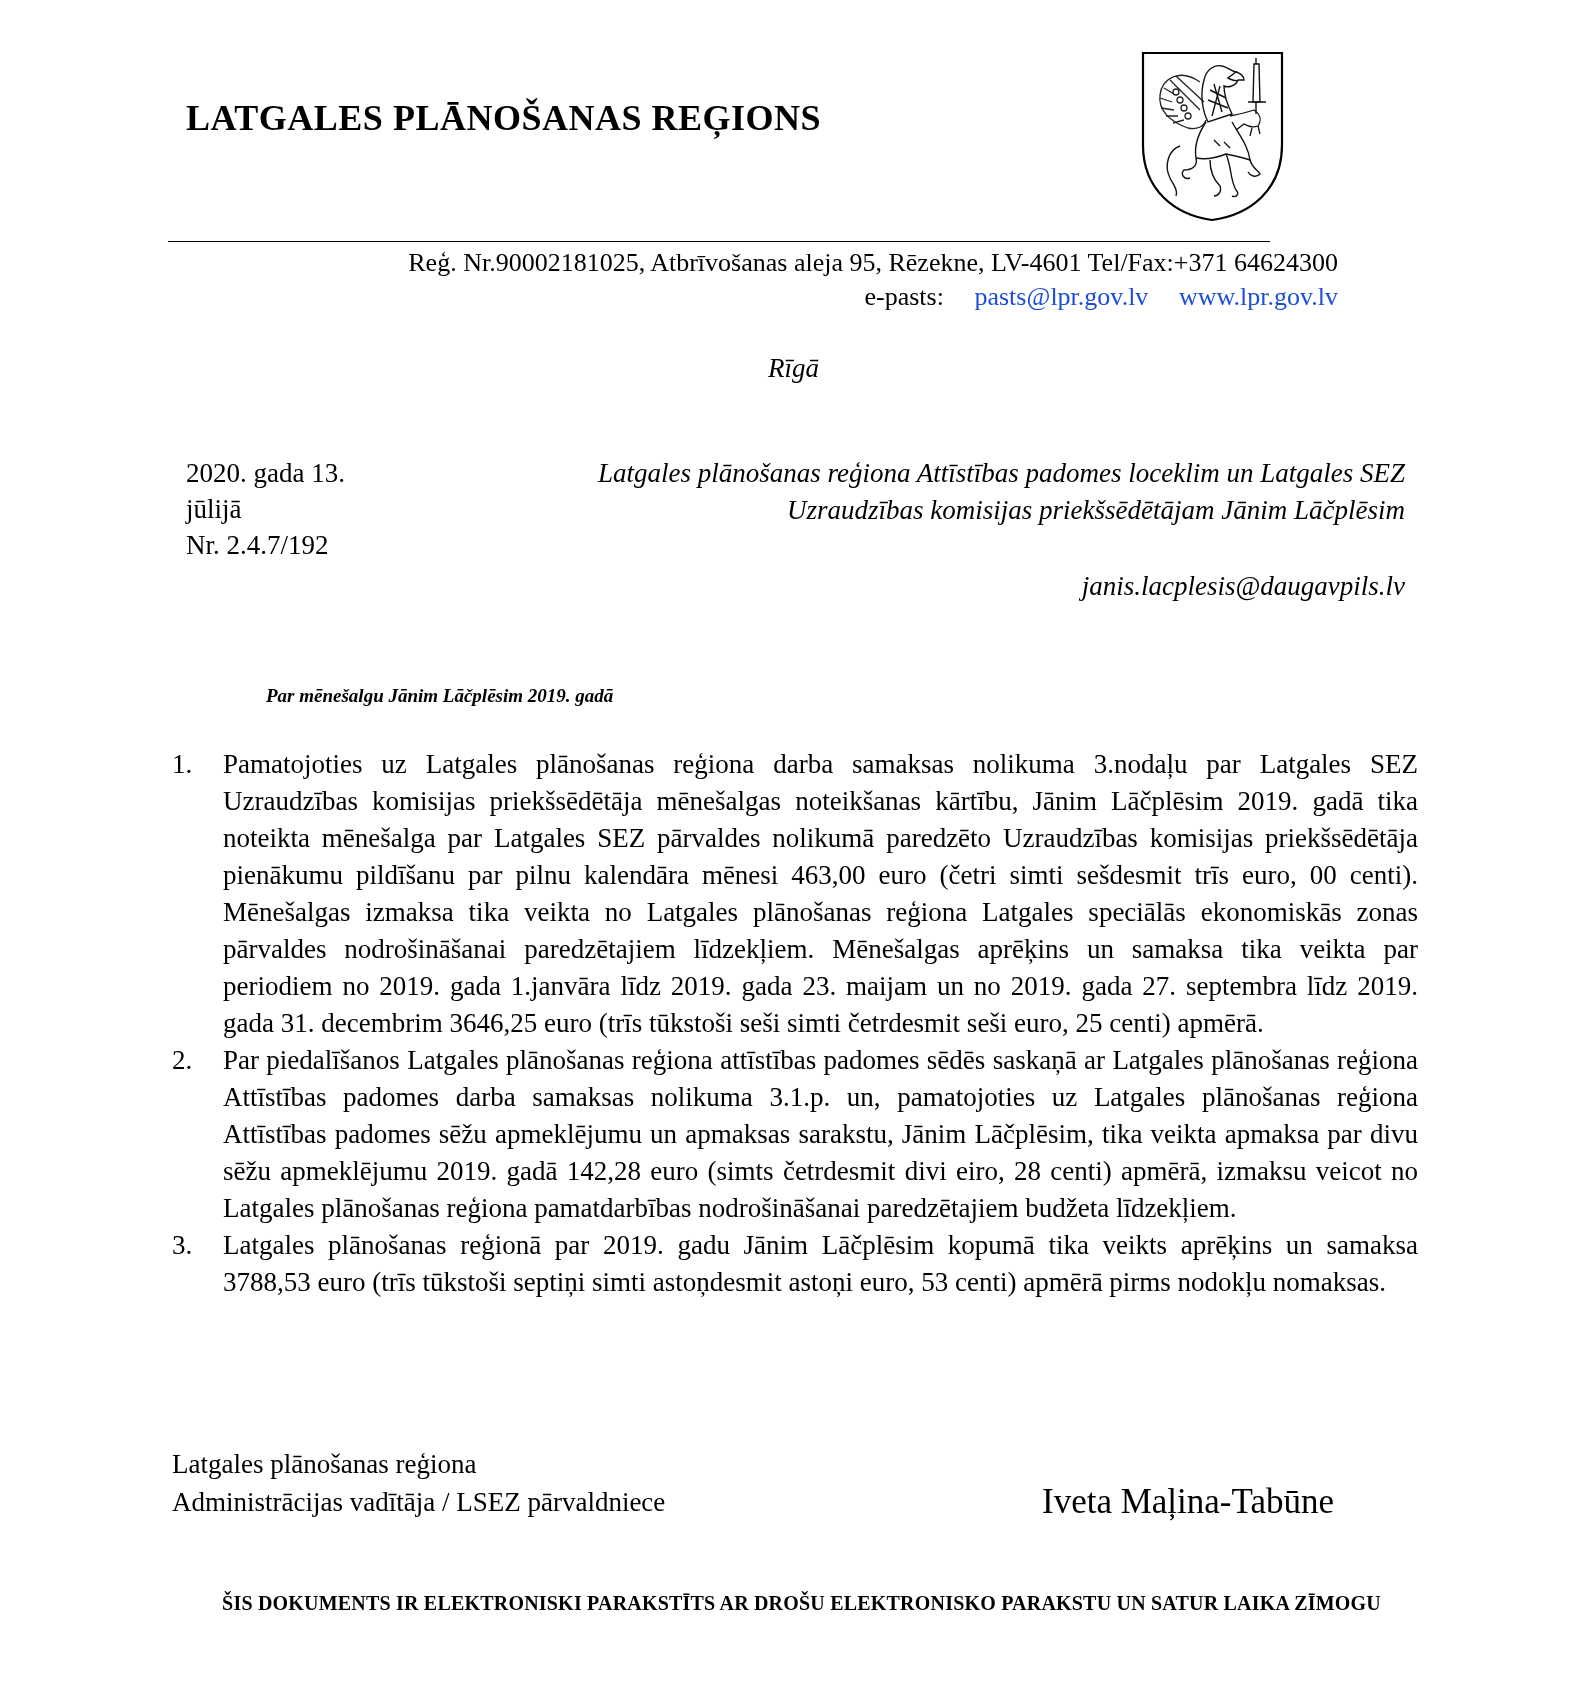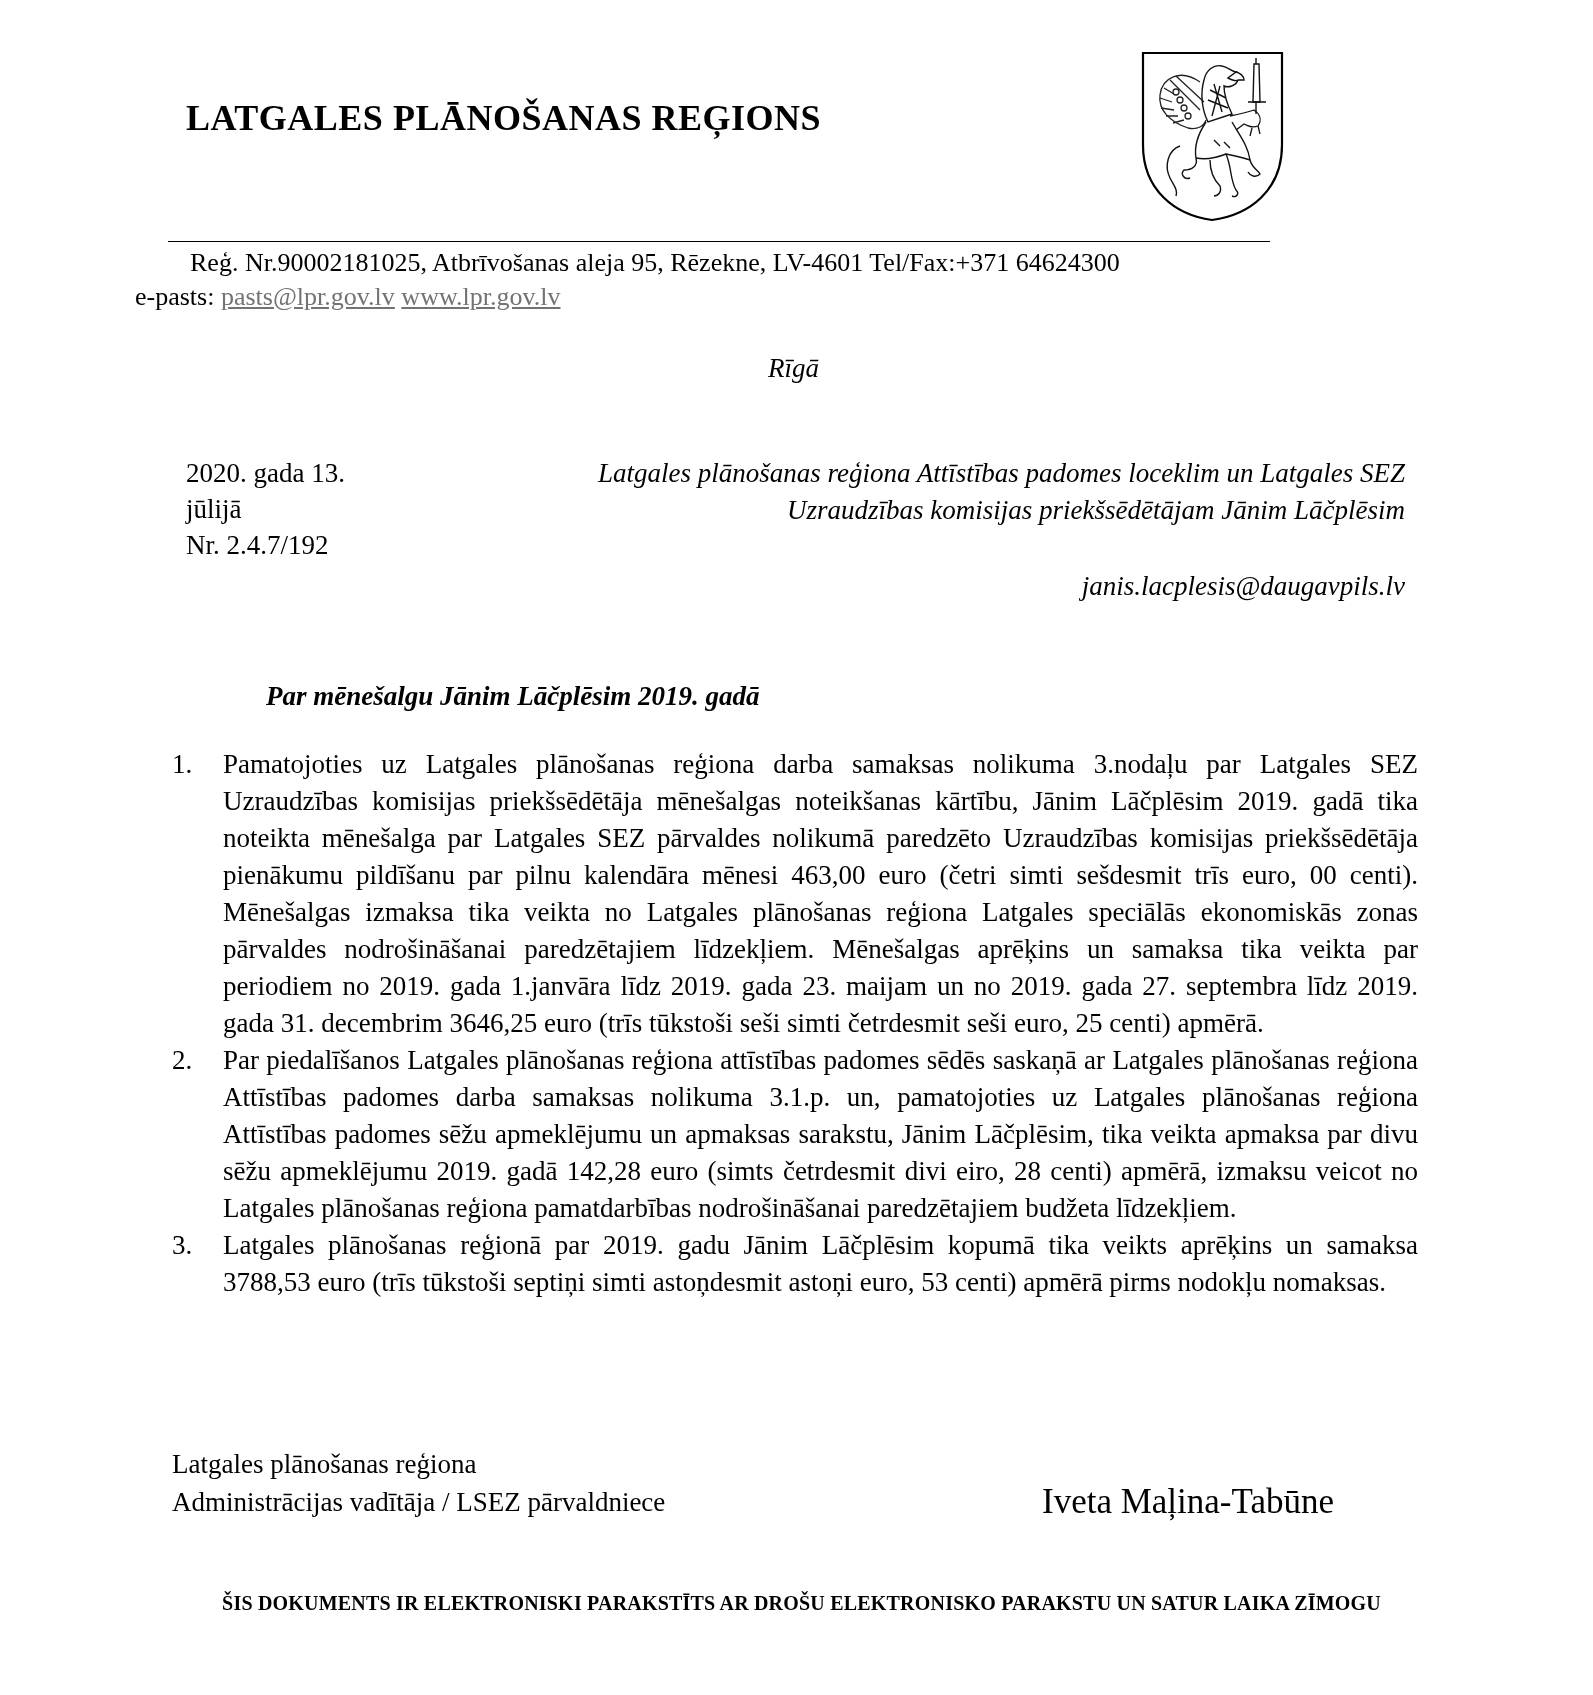--- a/index.html
+++ b/index.html
@@ -9,36 +9,36 @@
     }
     .abs { position: absolute; }
     .org-title {
       left: 186px; top: 88px;
       font-size: 36px; font-weight: bold; letter-spacing: 0.5px; white-space: nowrap;
       line-height: 60px;
     }
     .crest { left: 1140px; top: 50px; width: 145px; height: 172px; }
     .rule { left: 168px; top: 241px; width: 1102px; height: 0; border-top: 1.5px solid #000; }
     .addr {
-      left: 0; width: 1338px; text-align: left; font-size: 26px; line-height: 34px;
+      left: 0; width: 1338px; text-align: right; font-size: 26px; line-height: 34px;
     }
     .addr-line1 { top: 246px; padding-left: 190px; box-sizing: border-box; }
     .addr-line2 { top: 280px; padding-left: 135px; box-sizing: border-box; }
-    .link { color: #737373; text-decoration: underline; cursor: pointer; }
+    .link { color: #1d4ed8; cursor: pointer; margin-left: 24px; }
     .place { left: 768px; top: 351px; font-size: 27px; font-style: italic; line-height: 34px; }
     .date-block { left: 186px; top: 455px; font-size: 27px; line-height: 36px; width: 250px; }
     .recipient {
       right: 188px; top: 455px; font-size: 27px; font-style: italic; line-height: 37px;
       text-align: right; width: 980px;
     }
     .recipient-email {
       right: 188px; top: 568px; font-size: 27px; font-style: italic; line-height: 36px; text-align: center; margin-left: 32px;
     }
     .subject {
-      left: 266px; top: 678px; font-size: 27px; font-style: italic; font-weight: bold; line-height: 36px;
+      left: 266px; top: 678px; font-size: 19px; font-style: italic; font-weight: bold; line-height: 36px;
     }
     .body-list { left: 172px; top: 746px; width: 1246px; font-size: 27px; line-height: 37px; }
     .list-item { display: flex; }
     .list-num { width: 51px; flex: 0 0 51px; }
     .list-text { flex: 1; text-align: justify; }
     .sig-block { left: 172px; top: 1445px; font-size: 27px; line-height: 38px; }
     .sig-name { left: 1042px; top: 1483px; font-size: 35px; line-height: 38px; }
     .footer-note {
       left: 0; width: 1593px; top: 1590px; text-align: center; font-size: 20px; line-height: 26px;
       padding-left: 10px; box-sizing: border-box; letter-spacing: 0.2px; font-weight: bold;

